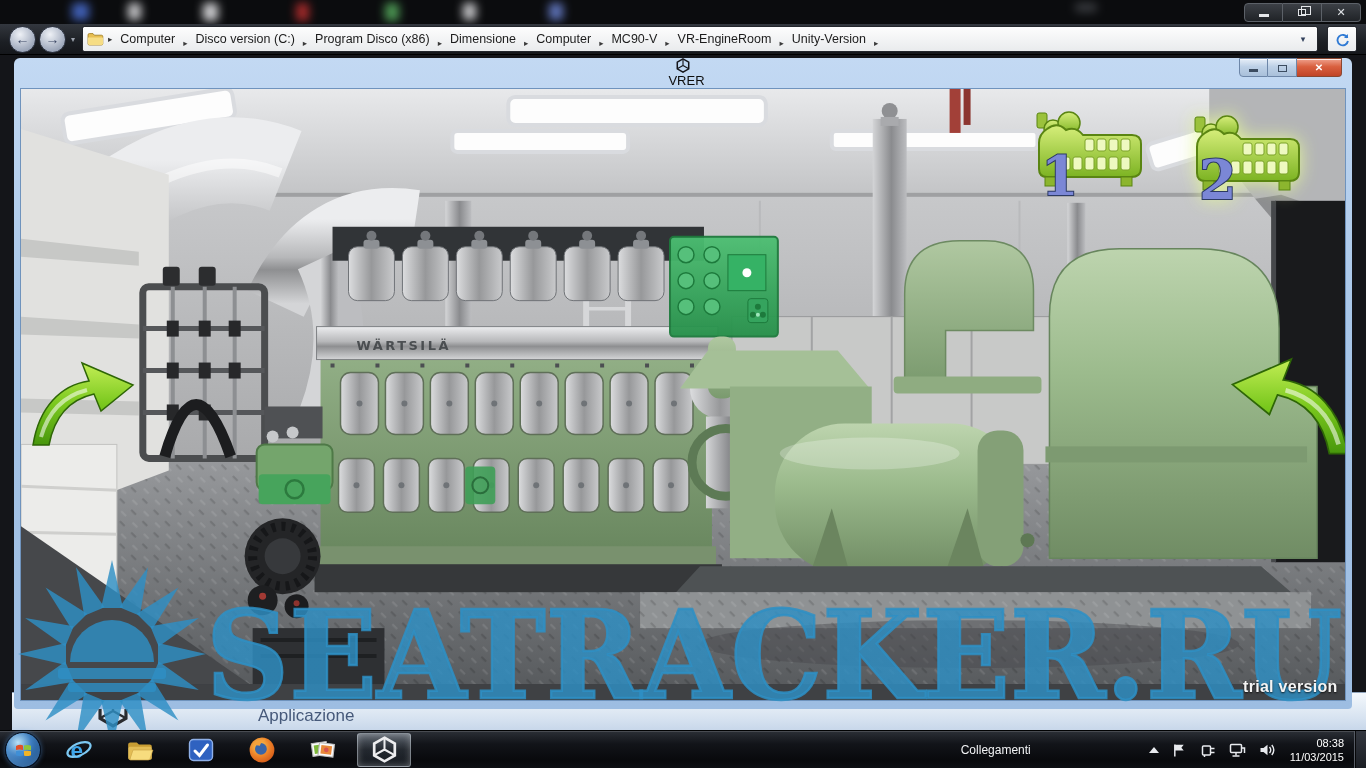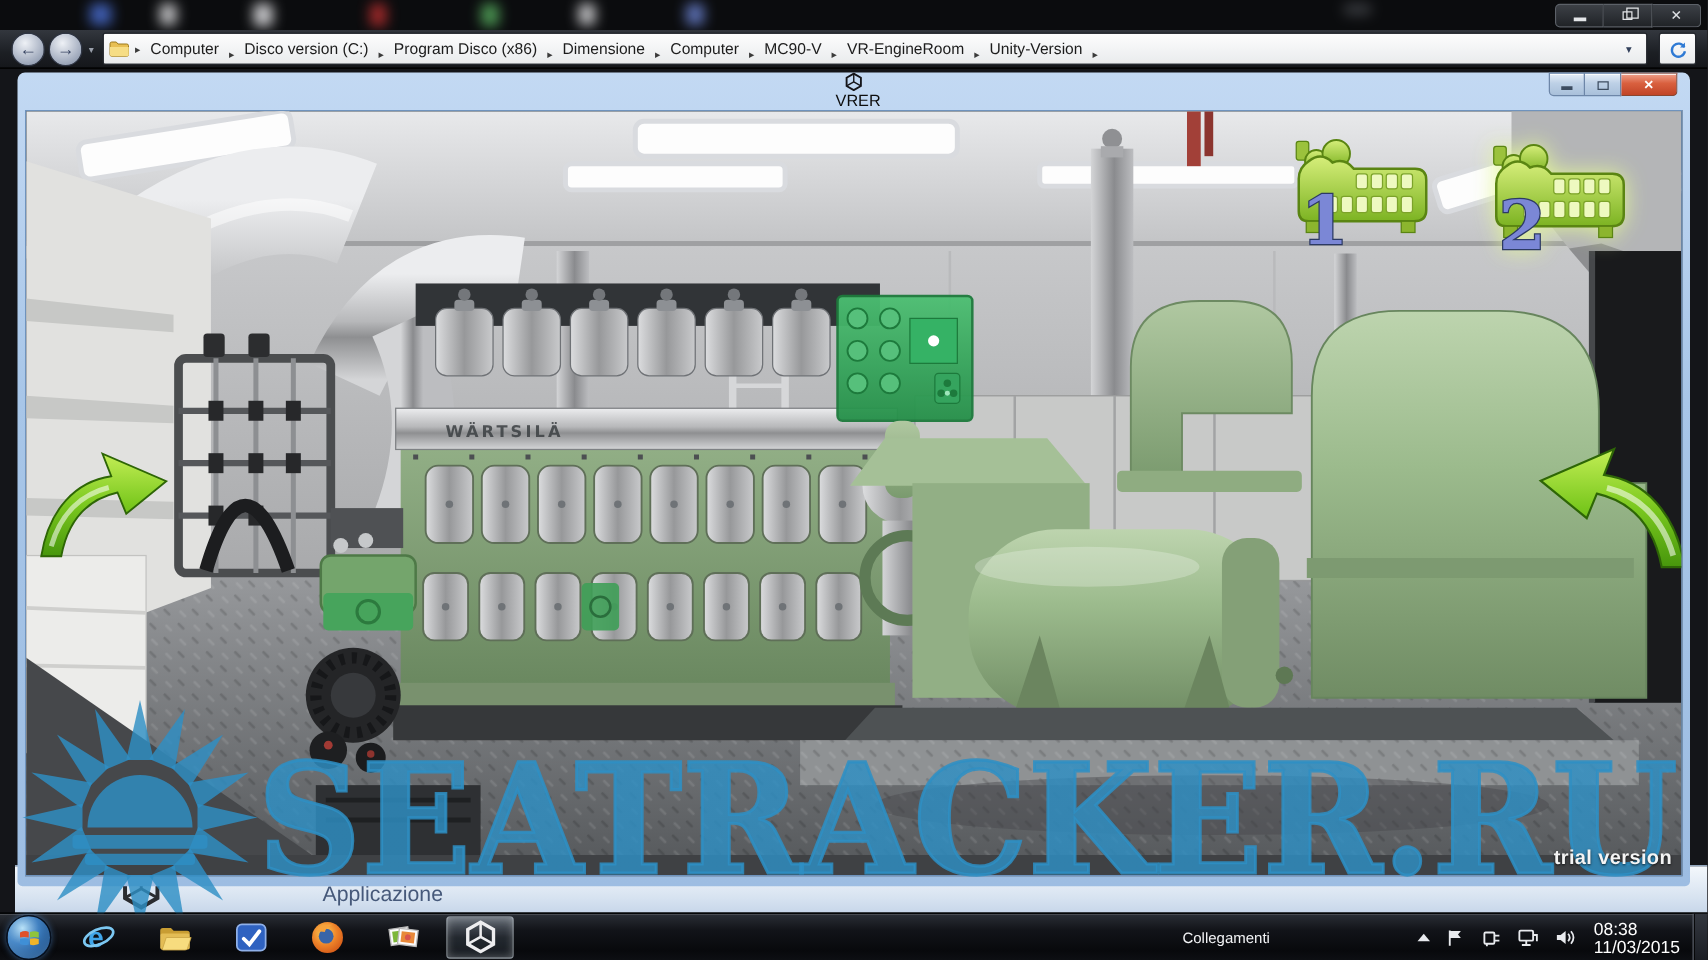--- a/index.html
+++ b/index.html
@@ -97,21 +97,21 @@
     border:1px solid #06101f;box-shadow:inset 0 -5px 9px rgba(150,210,255,.35),0 0 5px rgba(90,160,240,.5);
     display:flex;align-items:center;justify-content:center;}
   .tb-btn{width:54px;height:34px;margin-left:7px;border-radius:3px;flex:0 0 auto;
     display:flex;align-items:center;justify-content:center;}
   .tb-btn.active{background:linear-gradient(rgba(215,230,245,.35),rgba(130,150,170,.18) 50%,rgba(80,95,110,.25));
     border:1px solid rgba(240,248,255,.45);box-shadow:inset 0 0 7px rgba(255,255,255,.3);}
   .tb-right{margin-left:auto;display:flex;align-items:center;}
   .toolbar-label{color:#f2f3f5;font-size:12px;margin-right:118px;}
   .tray{display:flex;align-items:center;gap:13px;}
   .tray-arrow{width:0;height:0;border-left:5px solid transparent;border-right:5px solid transparent;border-bottom:6px solid #e8eaee;}
-  .clock{color:#fff;font-size:14px;line-height:14px;padding:0 10px 0 14px;}
+  .clock{text-align:right;color:#fff;font-size:11px;line-height:14px;padding:0 10px 0 14px;}
   .show-desktop{width:12px;height:38px;background:linear-gradient(#33373f,#1a1d23);
     border-left:1px solid #565b64;box-shadow:inset 1px 0 0 rgba(0,0,0,.8);}
 </style>
 </head>
 <body>
 
 <div class="desktop">
 
   <div class="top-strip">
     <div class="blob" style="left:72px;width:17px;height:17px;background:#4a6fd4"></div>

